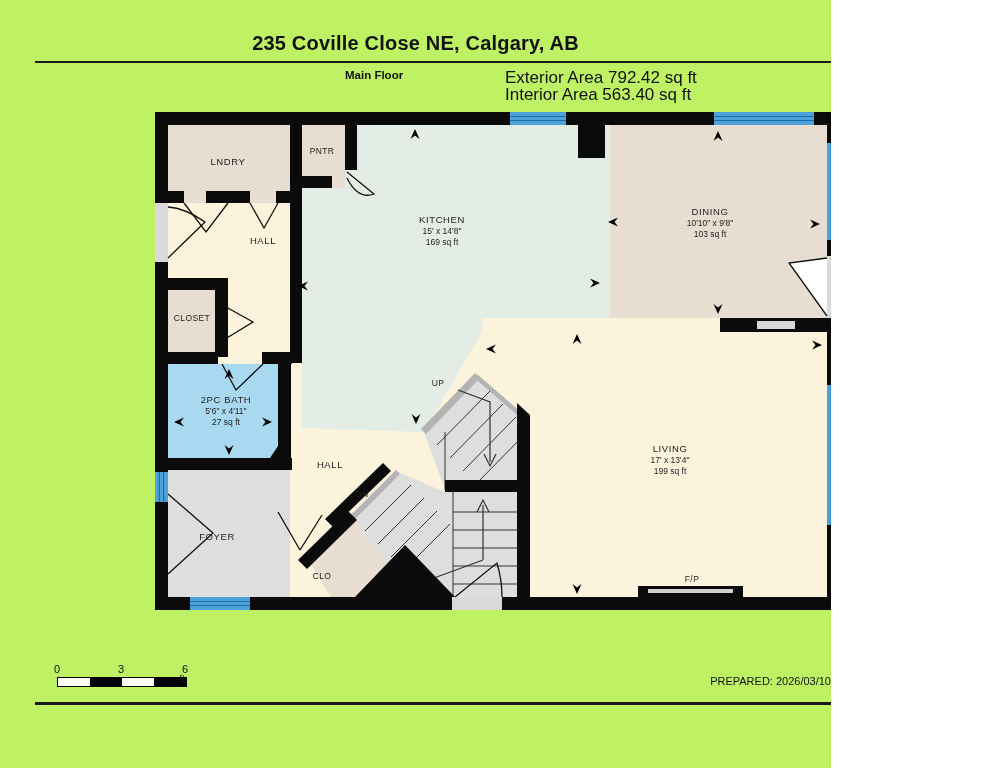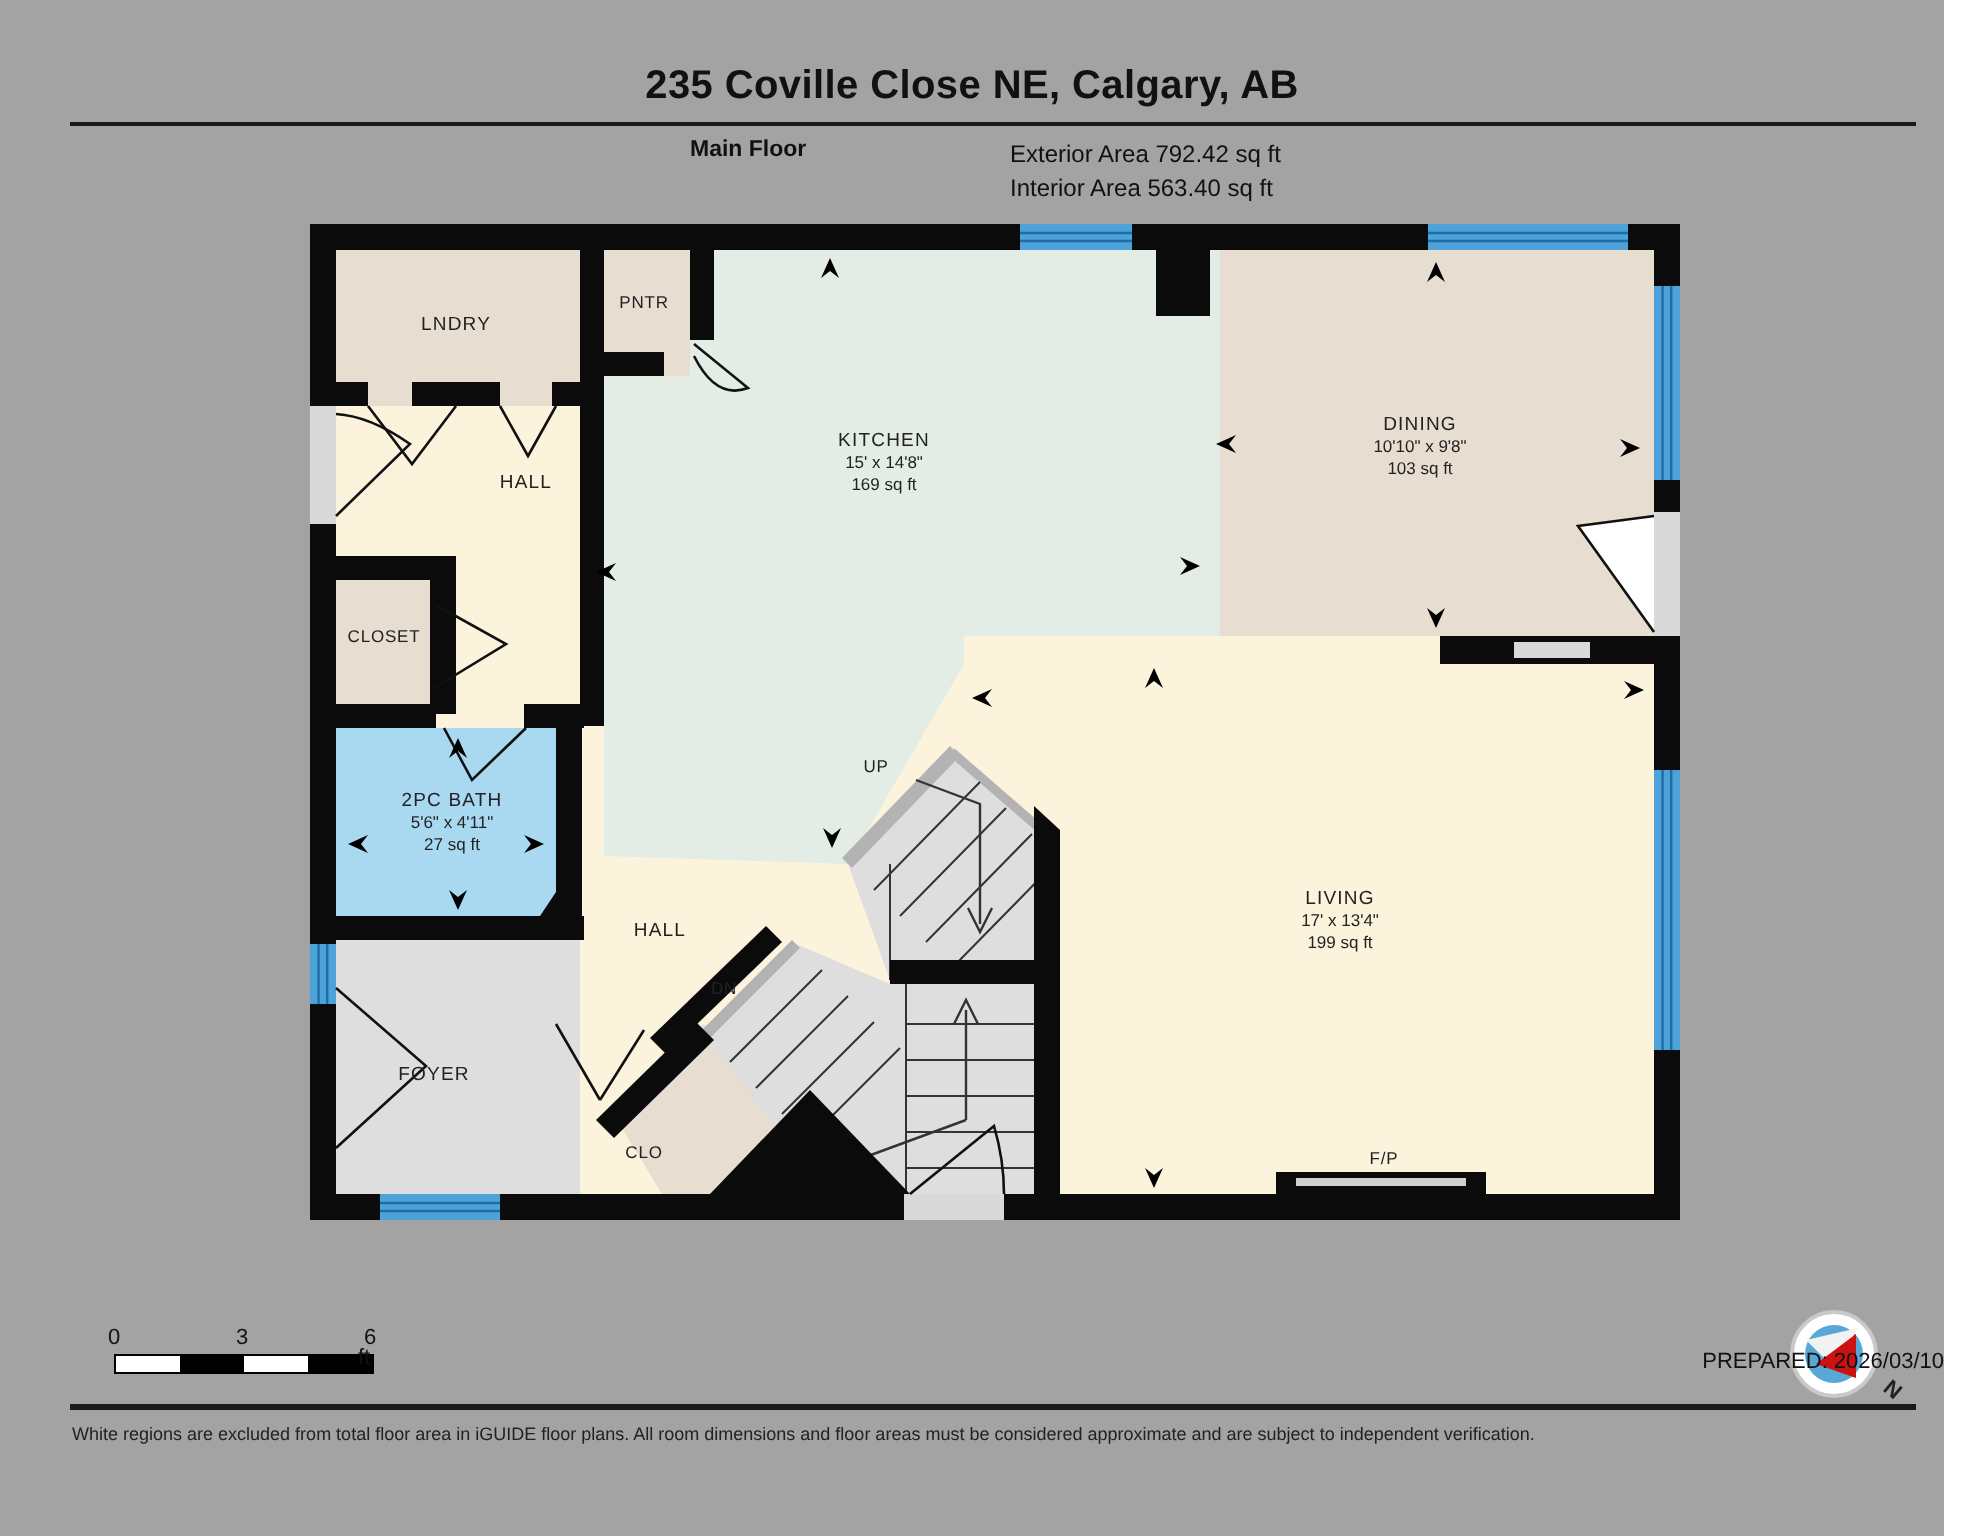--- a/index.html
+++ b/index.html
@@ -1,24 +1,24 @@
 <!DOCTYPE html>
 <html style="--wall: #0b0b0b; --window: #4da3d9; --bath: #a9d9f1; --kitchen: #e3ede6; --room_beige: #e7ddd0; --room_cream: #fbf3dc; --gray: #dedede;"><head>
 <meta charset="utf-8">
 <style>
   html,body{margin:0;padding:0;background:#fff;}
-  #page{position:relative;width:972px;height:768px;background:#a3a3a3;overflow:hidden;
+  #page{position:relative;width:831px;height:768px;background:#bef264;overflow:hidden;
         font-family:"Liberation Sans",sans-serif;color:#111;}
   
   #title{position:absolute;top:32px;left:0;width:100%;text-align:center;
          font-size:20px;font-weight:bold;letter-spacing:.2px;}
   #header-rule{position:absolute;top:61px;left:35px;width:923px;height:2px;background:#1a1a1a;}
   #floor-label{position:absolute;top:69px;left:345px;width:150px;text-align:left;
                font-size:11.5px;font-weight:bold;}
-  #area-block{position:absolute;top:69px;left:505px;font-size:12px;line-height:17px;}
+  #area-block{position:absolute;top:69px;left:505px;font-size:17px;line-height:17px;}
   
   #scalebar-wrap{position:absolute;left:57px;top:663px;width:180px;height:30px;font-size:11px;}
   .tick{position:absolute;top:0;}
   #scale-bar{position:absolute;left:0;top:14px;width:128px;height:8px;border:1px solid #000;display:flex;}
   .seg{flex:1 0 25%;height:100%;}
   .seg.b{background:#000;} .seg.w{background:#fff;}
   #scale-unit{position:absolute;left:122px;top:10px;font-size:11px;}
   #prepared{position:absolute;top:675px;left:0;width:100%;text-align:right;font-size:11px;}
   #footer-rule{position:absolute;top:702px;left:35px;width:923px;height:3px;background:#1a1a1a;}
   #disclaimer{position:absolute;top:712px;left:36px;width:930px;font-size:9px;color:#222;}
@@ -212,15 +212,14 @@
       <div class="seg w"></div>
       <div class="seg b"></div>
       <div class="seg w"></div>
       <div class="seg b"></div>
     </div>
     <span id="scale-unit">ft</span>
   </div>
 
   <div id="prepared">PREPARED: 2026/03/10</div>
   <div id="footer-rule"></div>
-  <div id="disclaimer">White regions are excluded from total floor area in iGUIDE floor plans. All room dimensions and floor areas must be considered approximate and are subject to independent verification.</div>
 
 </div>
 
 </body></html>

